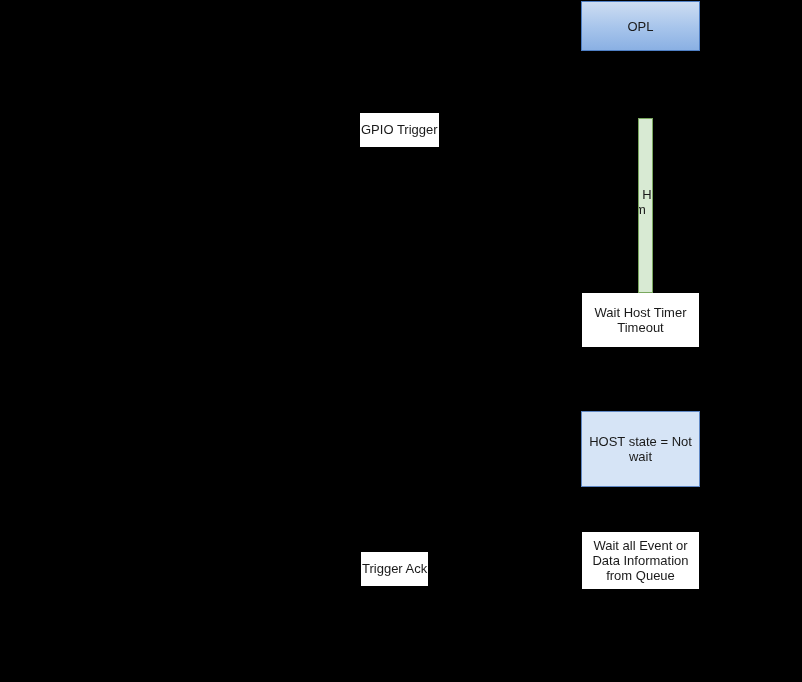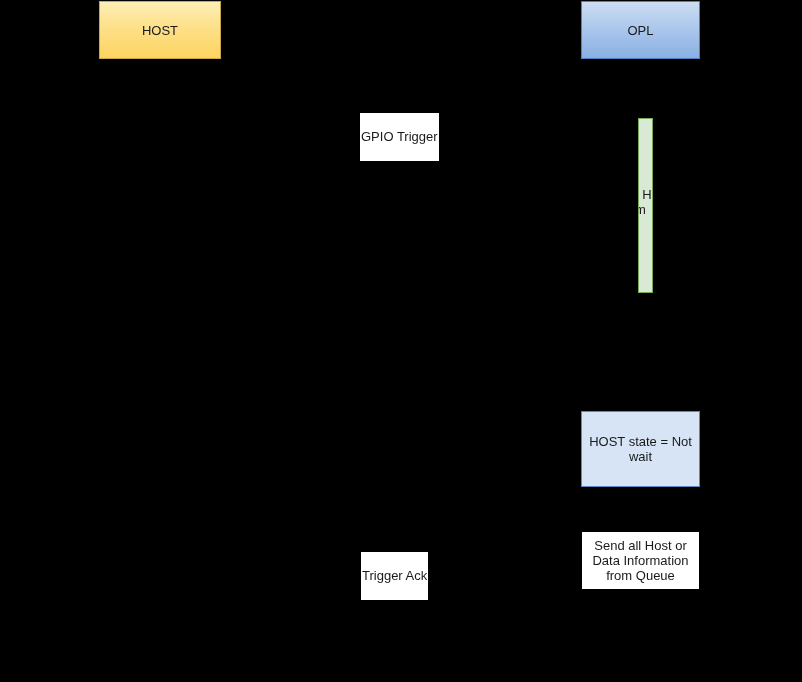--- a/index.html
+++ b/index.html
@@ -42,21 +42,21 @@
     top: 1px;
     width: 122px;
     height: 58px;
     background: linear-gradient(to bottom, #fdefb6 0%, #fee089 45%, #fcd462 100%);
     border-color: #c8a849;
   }
   .participant-opl {
     left: 581px;
     top: 1px;
     width: 119px;
-    height: 58px;
+    height: 50px;
     background: linear-gradient(to bottom, #cdddf2 0%, #a9c6ec 50%, #8ab0e3 100%);
     border-color: #4f7fc4;
   }
   
   .activation {
     position: absolute;
     left: 638px;
     top: 118px;
     width: 15px;
     height: 175px;
@@ -104,21 +104,21 @@
     width: 119px;
     height: 59px;
   }
   
   .msg-label {
     position: absolute;
     background: #ffffff;
     color: #1a1a1a;
     font-size: 13px;
     line-height: 16px;
-    padding: 16px 1px;
+    padding: 9px 1px;
     white-space: nowrap;
     z-index: 4;
   }
   .msg-gpio {
     left: 360px;
     top: 113px;
   }
   .msg-ack {
     left: 361px;
     top: 552px;
@@ -131,43 +131,43 @@
 
   <svg width="802" height="682" style="position:absolute;left:0;top:0;">
     <line x1="160" y1="59" x2="160" y2="682" stroke="#000000" stroke-width="1" stroke-dasharray="4 4"></line>
     <line x1="640" y1="59" x2="640" y2="682" stroke="#000000" stroke-width="1" stroke-dasharray="4 4"></line>
     <line x1="160" y1="126" x2="638" y2="126" stroke="#000000" stroke-width="1"></line>
     <polygon points="638,126 628,121 628,131" fill="#000000"></polygon>
     <line x1="581" y1="565" x2="162" y2="565" stroke="#000000" stroke-width="1"></line>
     <polygon points="161,565 171,560 171,570" fill="#000000"></polygon>
   </svg>
 
-  <div class="node participant participant-host">
-    <span>HOST</span>
-  </div>
 
   <div class="node participant participant-opl">
     <span>OPL</span>
   </div>
 
   <div class="activation">
     <span class="activation-text">t H
 m</span>
   </div>
 
   <div class="msg-label msg-gpio">
     <span>GPIO Trigger</span>
   </div>
 
+  <div class="node box-white box-wait-host-timer">
+    <span>Wait Host Timer Timeout</span>
+  </div>
 
   <div class="node box-blue box-host-state">
     <span>HOST state = Not wait</span>
   </div>
 
   <div class="msg-label msg-ack">
     <span>Trigger Ack</span>
   </div>
 
   <div class="node box-white box-send-queue">
-    <span>Send all Host or Data Information from Queue</span>
+    <span>Wait all Event or Data Information from Queue</span>
   </div>
 
 </div>
 
 </body></html>

